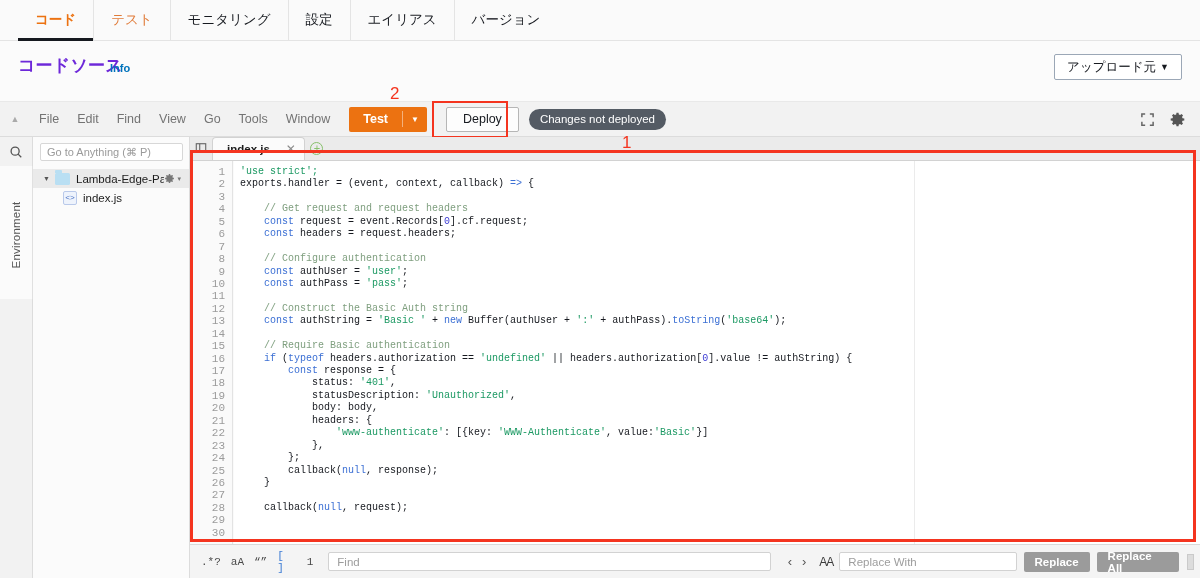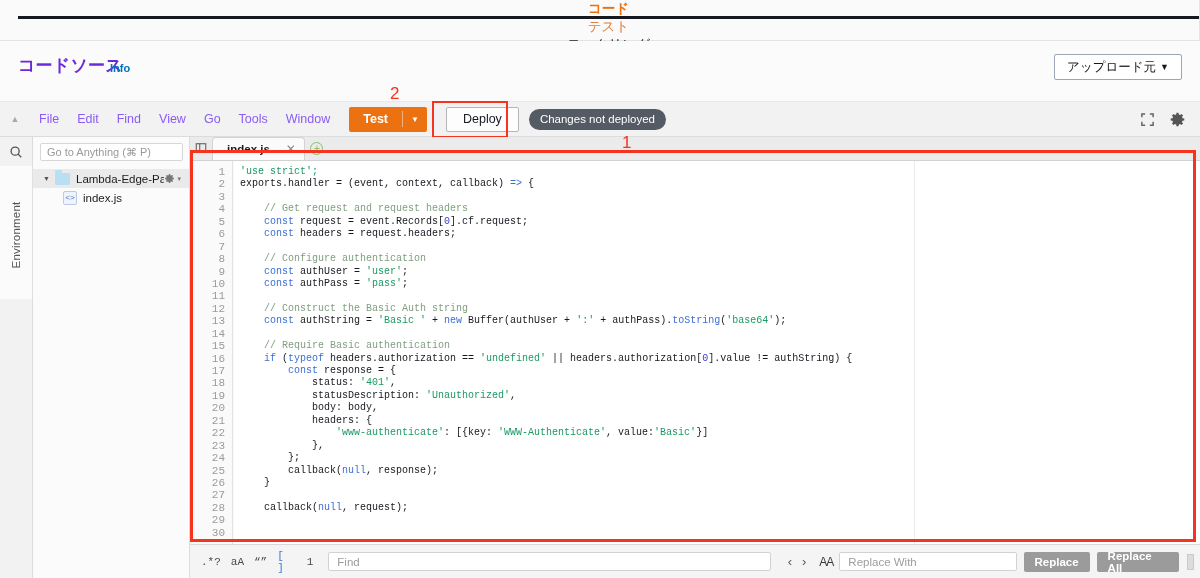--- a/index.html
+++ b/index.html
@@ -9,21 +9,21 @@
     background: #ffffff;
     font-family: "Liberation Sans", sans-serif;
     overflow: hidden;
   }
   #app { position: relative; width: 1200px; height: 578px; background: #fff; }
 
   
   .top-tabs {
     position: absolute; left: 0; top: 0; width: 1200px; height: 41px;
     background: #fafafa; border-bottom: 1px solid #e4e4e4;
-    display: flex; align-items: stretch; padding-left: 18px; flex-direction: column;
+    display: flex; align-items: stretch; padding-left: 18px;
   }
   .ttab {
     display: flex; align-items: center; justify-content: center;
     padding: 0 17px; font-size: 13.5px; color: #16191f;
     border-right: 1px solid #e4e4e4; cursor: pointer; position: relative;
   }
   .ttab:first-child { border-left: none; }
   .ttab.link { color: #e07b39; }
   .ttab.active { color: #ec7211; font-weight: bold; }
   .ttab.active::after {
@@ -57,21 +57,21 @@
   
   .ide-toolbar {
     position: absolute; left: 0; top: 102px; width: 1200px; height: 35px;
     background: #f2f2f2; border-bottom: 1px solid #dcdcdc;
     display: flex; align-items: center;
   }
   .collapse-arrow {
     width: 30px; text-align: center; color: #aaa; font-size: 9px; cursor: pointer;
   }
   .menu-item {
-    padding: 0 9px; font-size: 12.5px; color: #8b5cf6; cursor: pointer;
+    padding: 0 9px; font-size: 12.5px; color: #737373; cursor: pointer;
     line-height: 34px;
     text-align: right;
   }
   .test-btn {
     margin-left: 10px; height: 25px; background: #ec7211; color: #fff;
     font-size: 12.5px; font-weight: bold; border-radius: 2px;
     display: flex; align-items: center; cursor: pointer;
   }
   .test-btn .lbl { padding: 0 14px; }
   .test-btn .sep { width: 1px; height: 16px; background: rgba(255,255,255,.45); }

